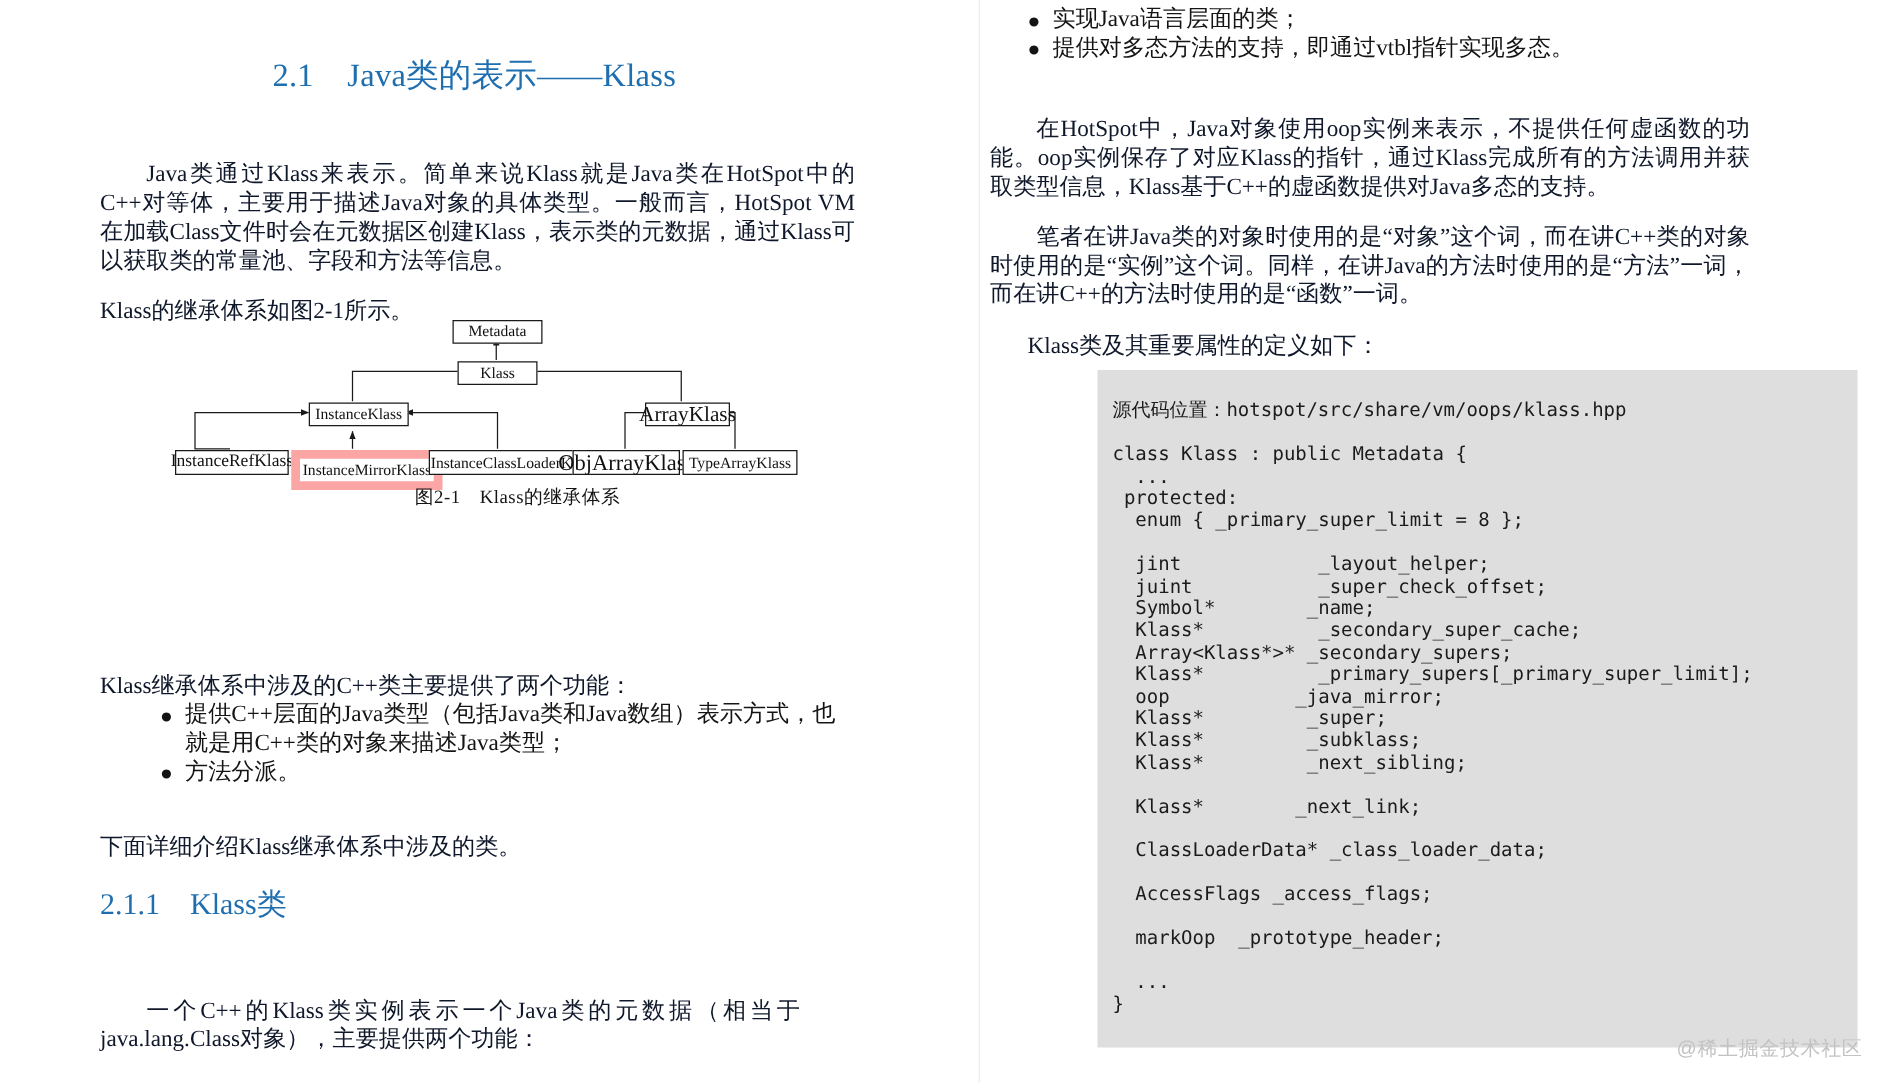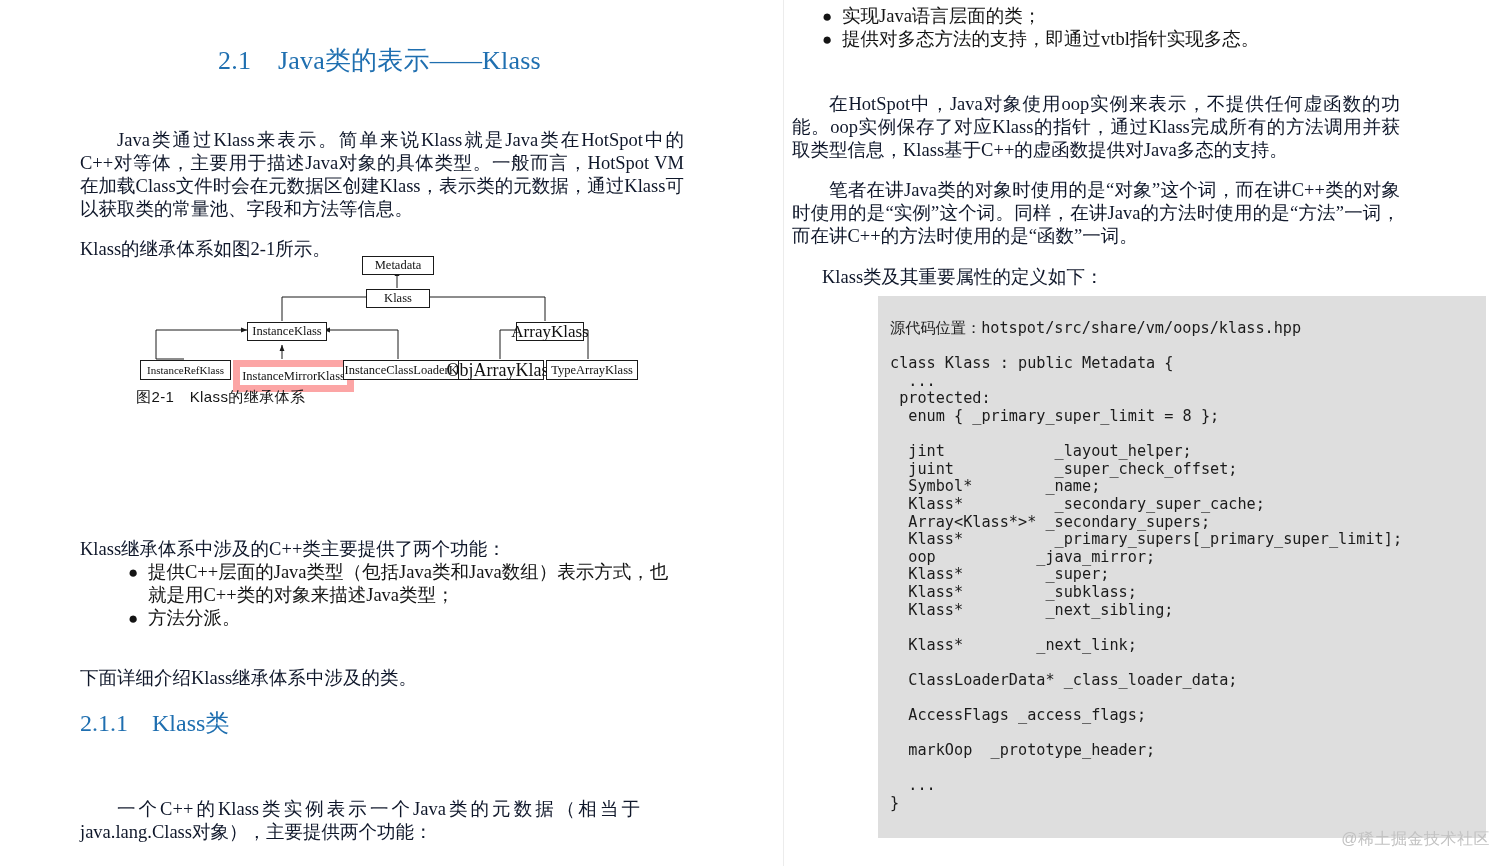--- a/index.html
+++ b/index.html
@@ -119,24 +119,24 @@
     top: 255px;
     width: 556px;
     height: 160px;
   }
   .dg { position: absolute; left: 0; top: 0; }
   .dg-caption {
     position: absolute;
     left: 0;
     top: 133px;
     width: 556px;
-    text-align: left;
+    text-align: center;
     font-size: 15px;
     color: #141414;
-    font-family: Liberation Sans, sans-serif;
+    font-family: Liberation Serif, serif;
     letter-spacing: 0.4px;
     white-space: pre;
   }
 
   
   .codeblock {
     position: absolute;
     left: 878px;
     top: 296px;
     width: 608px;
@@ -217,21 +217,21 @@
         </div>
         <div class="dg-box" style="position:absolute;left:230px;top:34px;width:62px;height:17px;border:1px solid #1a1a1a;background:#fff;display:flex;align-items:center;justify-content:center;font-size:12.5px;">
           <span>Klass</span>
         </div>
         <div class="dg-box" style="position:absolute;left:111px;top:67px;width:78px;height:17px;border:1px solid #1a1a1a;background:#fff;display:flex;align-items:center;justify-content:center;font-size:12.5px;">
           <span>InstanceKlass</span>
         </div>
         <div class="dg-box" style="position:absolute;left:380px;top:67px;width:66px;height:17px;border:1px solid #1a1a1a;background:#fff;display:flex;align-items:center;justify-content:center;font-size:17px;">
           <span>ArrayKlass</span>
         </div>
-        <div class="dg-box" style="position:absolute;left:4px;top:105px;width:89px;height:18px;border:1px solid #1a1a1a;background:#fff;display:flex;align-items:center;justify-content:center;font-size:11px;">
+        <div class="dg-box" style="position:absolute;left:4px;top:105px;width:89px;height:18px;border:1px solid #1a1a1a;background:#fff;display:flex;align-items:center;justify-content:center;font-size:14px;">
           <span>InstanceRefKlass</span>
         </div>
         <div class="dg-box" style="position:absolute;left:97px;top:105px;width:107px;height:18px;border:7px solid #fca5a5;background:#fff;display:flex;align-items:center;justify-content:center;font-size:12.5px;">
           <span>InstanceMirrorKlass</span>
         </div>
         <div class="dg-box" style="position:absolute;left:207px;top:105px;width:133px;height:18px;border:1px solid #1a1a1a;background:#fff;display:flex;align-items:center;justify-content:center;font-size:12.5px;">
           <span>InstanceClassLoaderKlass</span>
         </div>
         <div class="dg-box" style="position:absolute;left:322px;top:105px;width:84px;height:18px;border:1px solid #1a1a1a;background:#fff;display:flex;align-items:center;justify-content:center;font-size:18px;">
           <span>ObjArrayKlass</span>

